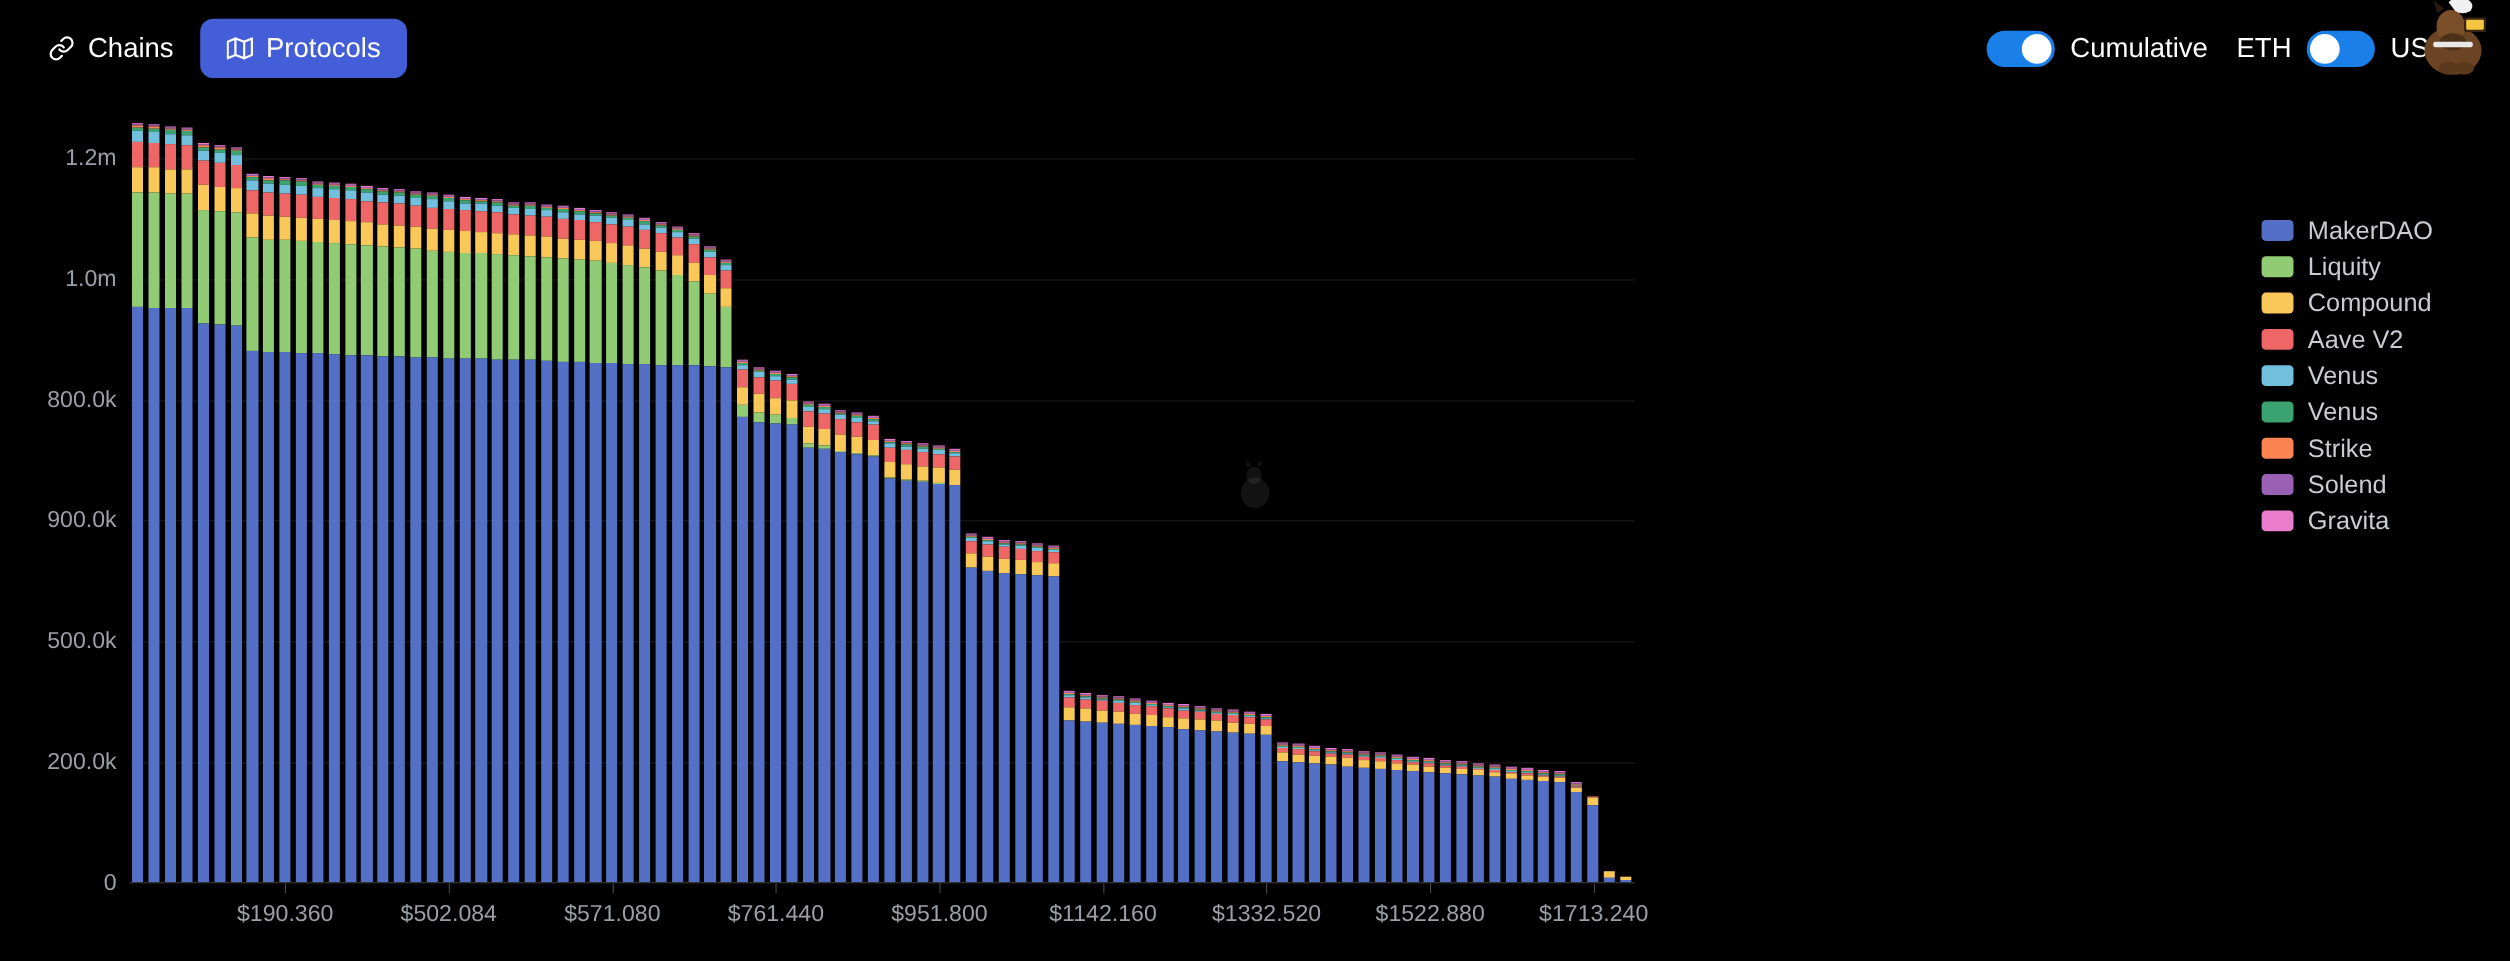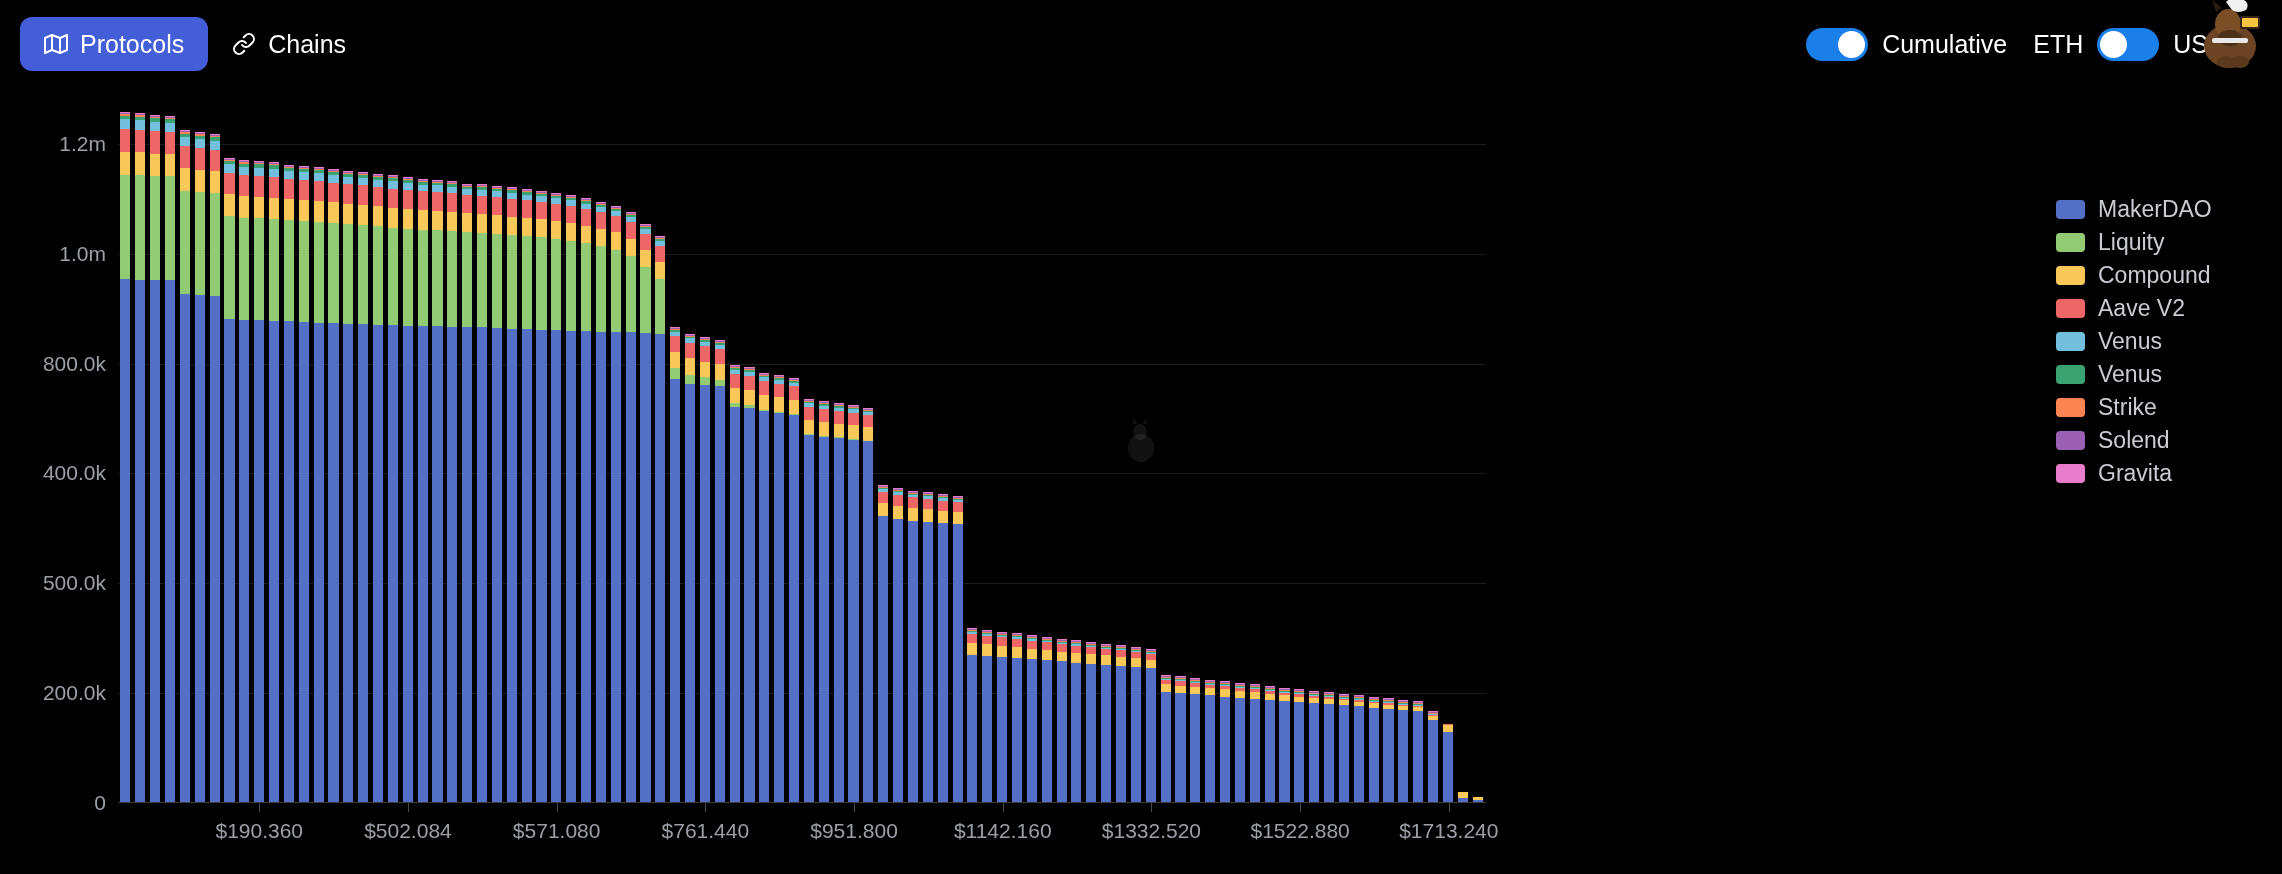--- a/index.html
+++ b/index.html
@@ -112,39 +112,39 @@
 </head>
 <body>
 
 <div id="app">
 
 
   <section class="chart-panel">
 
     <div class="toolbar">
 
+      <button class="seg-btn">
+        <span>
+          <svg width="24" height="24" viewBox="0 0 24 24" fill="none" stroke="#fff" stroke-width="2" stroke-linecap="round" stroke-linejoin="round">
+            <path d="M10 13a5 5 0 0 0 7.54.54l3-3a5 5 0 0 0-7.07-7.07l-1.72 1.71"></path>
+            <path d="M14 11a5 5 0 0 0-7.54-.54l-3 3a5 5 0 0 0 7.07 7.07l1.71-1.71"></path>
+          </svg>
+        </span>
+        <span>Chains</span>
+      </button>
+
       <button class="seg-btn active">
         <span>
           <svg width="24" height="24" viewBox="0 0 24 24" fill="none" stroke="#fff" stroke-width="2" stroke-linecap="round" stroke-linejoin="round">
             <polygon points="1 6 8 3 16 6 23 3 23 18 16 21 8 18 1 21 1 6"></polygon>
             <line x1="8" y1="3" x2="8" y2="18"></line>
             <line x1="16" y1="6" x2="16" y2="21"></line>
           </svg>
         </span>
         <span>Protocols</span>
-      </button>
-
-      <button class="seg-btn">
-        <span>
-          <svg width="24" height="24" viewBox="0 0 24 24" fill="none" stroke="#fff" stroke-width="2" stroke-linecap="round" stroke-linejoin="round">
-            <path d="M10 13a5 5 0 0 0 7.54.54l3-3a5 5 0 0 0-7.07-7.07l-1.72 1.71"></path>
-            <path d="M14 11a5 5 0 0 0-7.54-.54l-3 3a5 5 0 0 0 7.07 7.07l1.71-1.71"></path>
-          </svg>
-        </span>
-        <span>Chains</span>
       </button>
 
       <div class="toggles">
 
         <div class="toggle-group">
           <div class="switch on">
             <span class="knob"></span>
           </div>
           <span class="toggle-text">Cumulative</span>
         </div>
@@ -177,21 +177,21 @@
         </svg>
       </div>
     </div>
 
     <div class="plot-wrap">
 
       <div class="ylabels">
           <div class="ylabel" style="top: 715px;">0</div>
           <div class="ylabel" style="top: 605.156px;">200.0k</div>
           <div class="ylabel" style="top: 495.312px;">500.0k</div>
-          <div class="ylabel" style="top: 385.469px;">400.0k</div>
+          <div class="ylabel" style="top: 385.469px;">900.0k</div>
           <div class="ylabel" style="top: 275.625px;">800.0k</div>
           <div class="ylabel" style="top: 165.781px;">1.0m</div>
           <div class="ylabel" style="top: 55.9375px;">1.2m</div>
         </div>
 
       <div class="plot">
         <div class="gridlayer">
             <div class="gridline" style="top: 593.156px;"></div>
             <div class="gridline" style="top: 483.312px;"></div>
             <div class="gridline" style="top: 373.469px;"></div>

